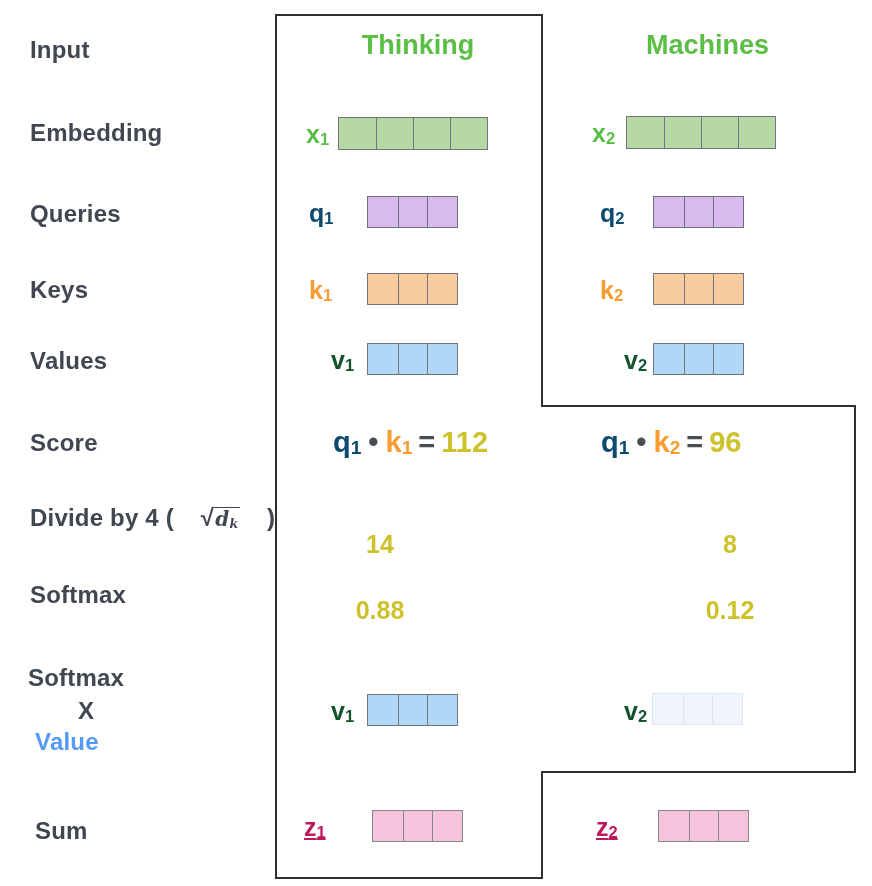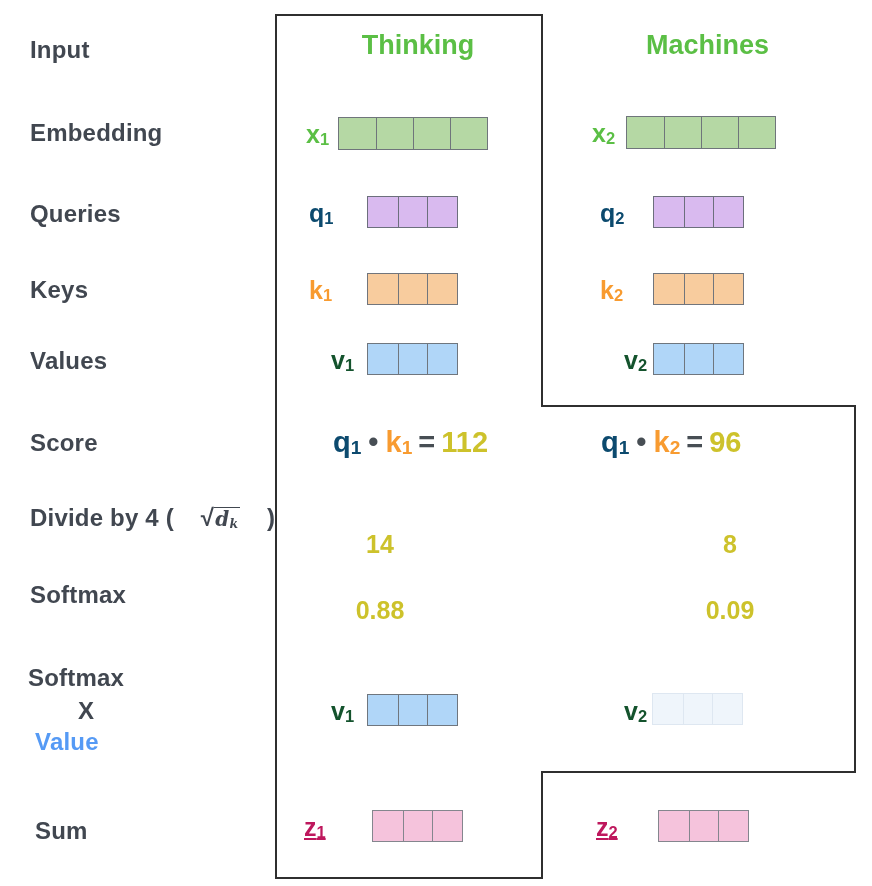--- a/index.html
+++ b/index.html
@@ -173,21 +173,21 @@
     <div class="cell"></div>
       <div class="cell"></div>
       <div class="cell"></div>
   </div>
 
   <div class="abs eq" style="left:601px;top:426px">
     <span class="t-purple"><span>q</span><sub>1</sub></span><span class="t-dark dot">•</span><span class="t-orange"><span>k</span><sub>2</sub></span><span class="t-dark eqs">=</span><span class="t-yellow">96</span>
   </div>
 
   <div class="abs val t-yellow" style="left:690px;top:507px;width:80px">8</div>
-  <div class="abs val t-yellow" style="left:690px;top:573px;width:80px">0.09</div>
+  <div class="abs val t-yellow" style="left:690px;top:573px;width:80px">0.12</div>
 
   <div class="abs tok t-blue" style="left:600px;top:697px"><span>v</span><sub>2</sub></div>
   <div class="abs cells cells-faded" style="left:652px;top:693px">
     <div class="cell"></div>
       <div class="cell"></div>
       <div class="cell"></div>
   </div>
 
   <div class="abs tok t-pink" style="left:596px;top:813px"><span>z</span><sub>2</sub></div>
   <div class="abs cells cells-pink" style="left:658px;top:810px">

